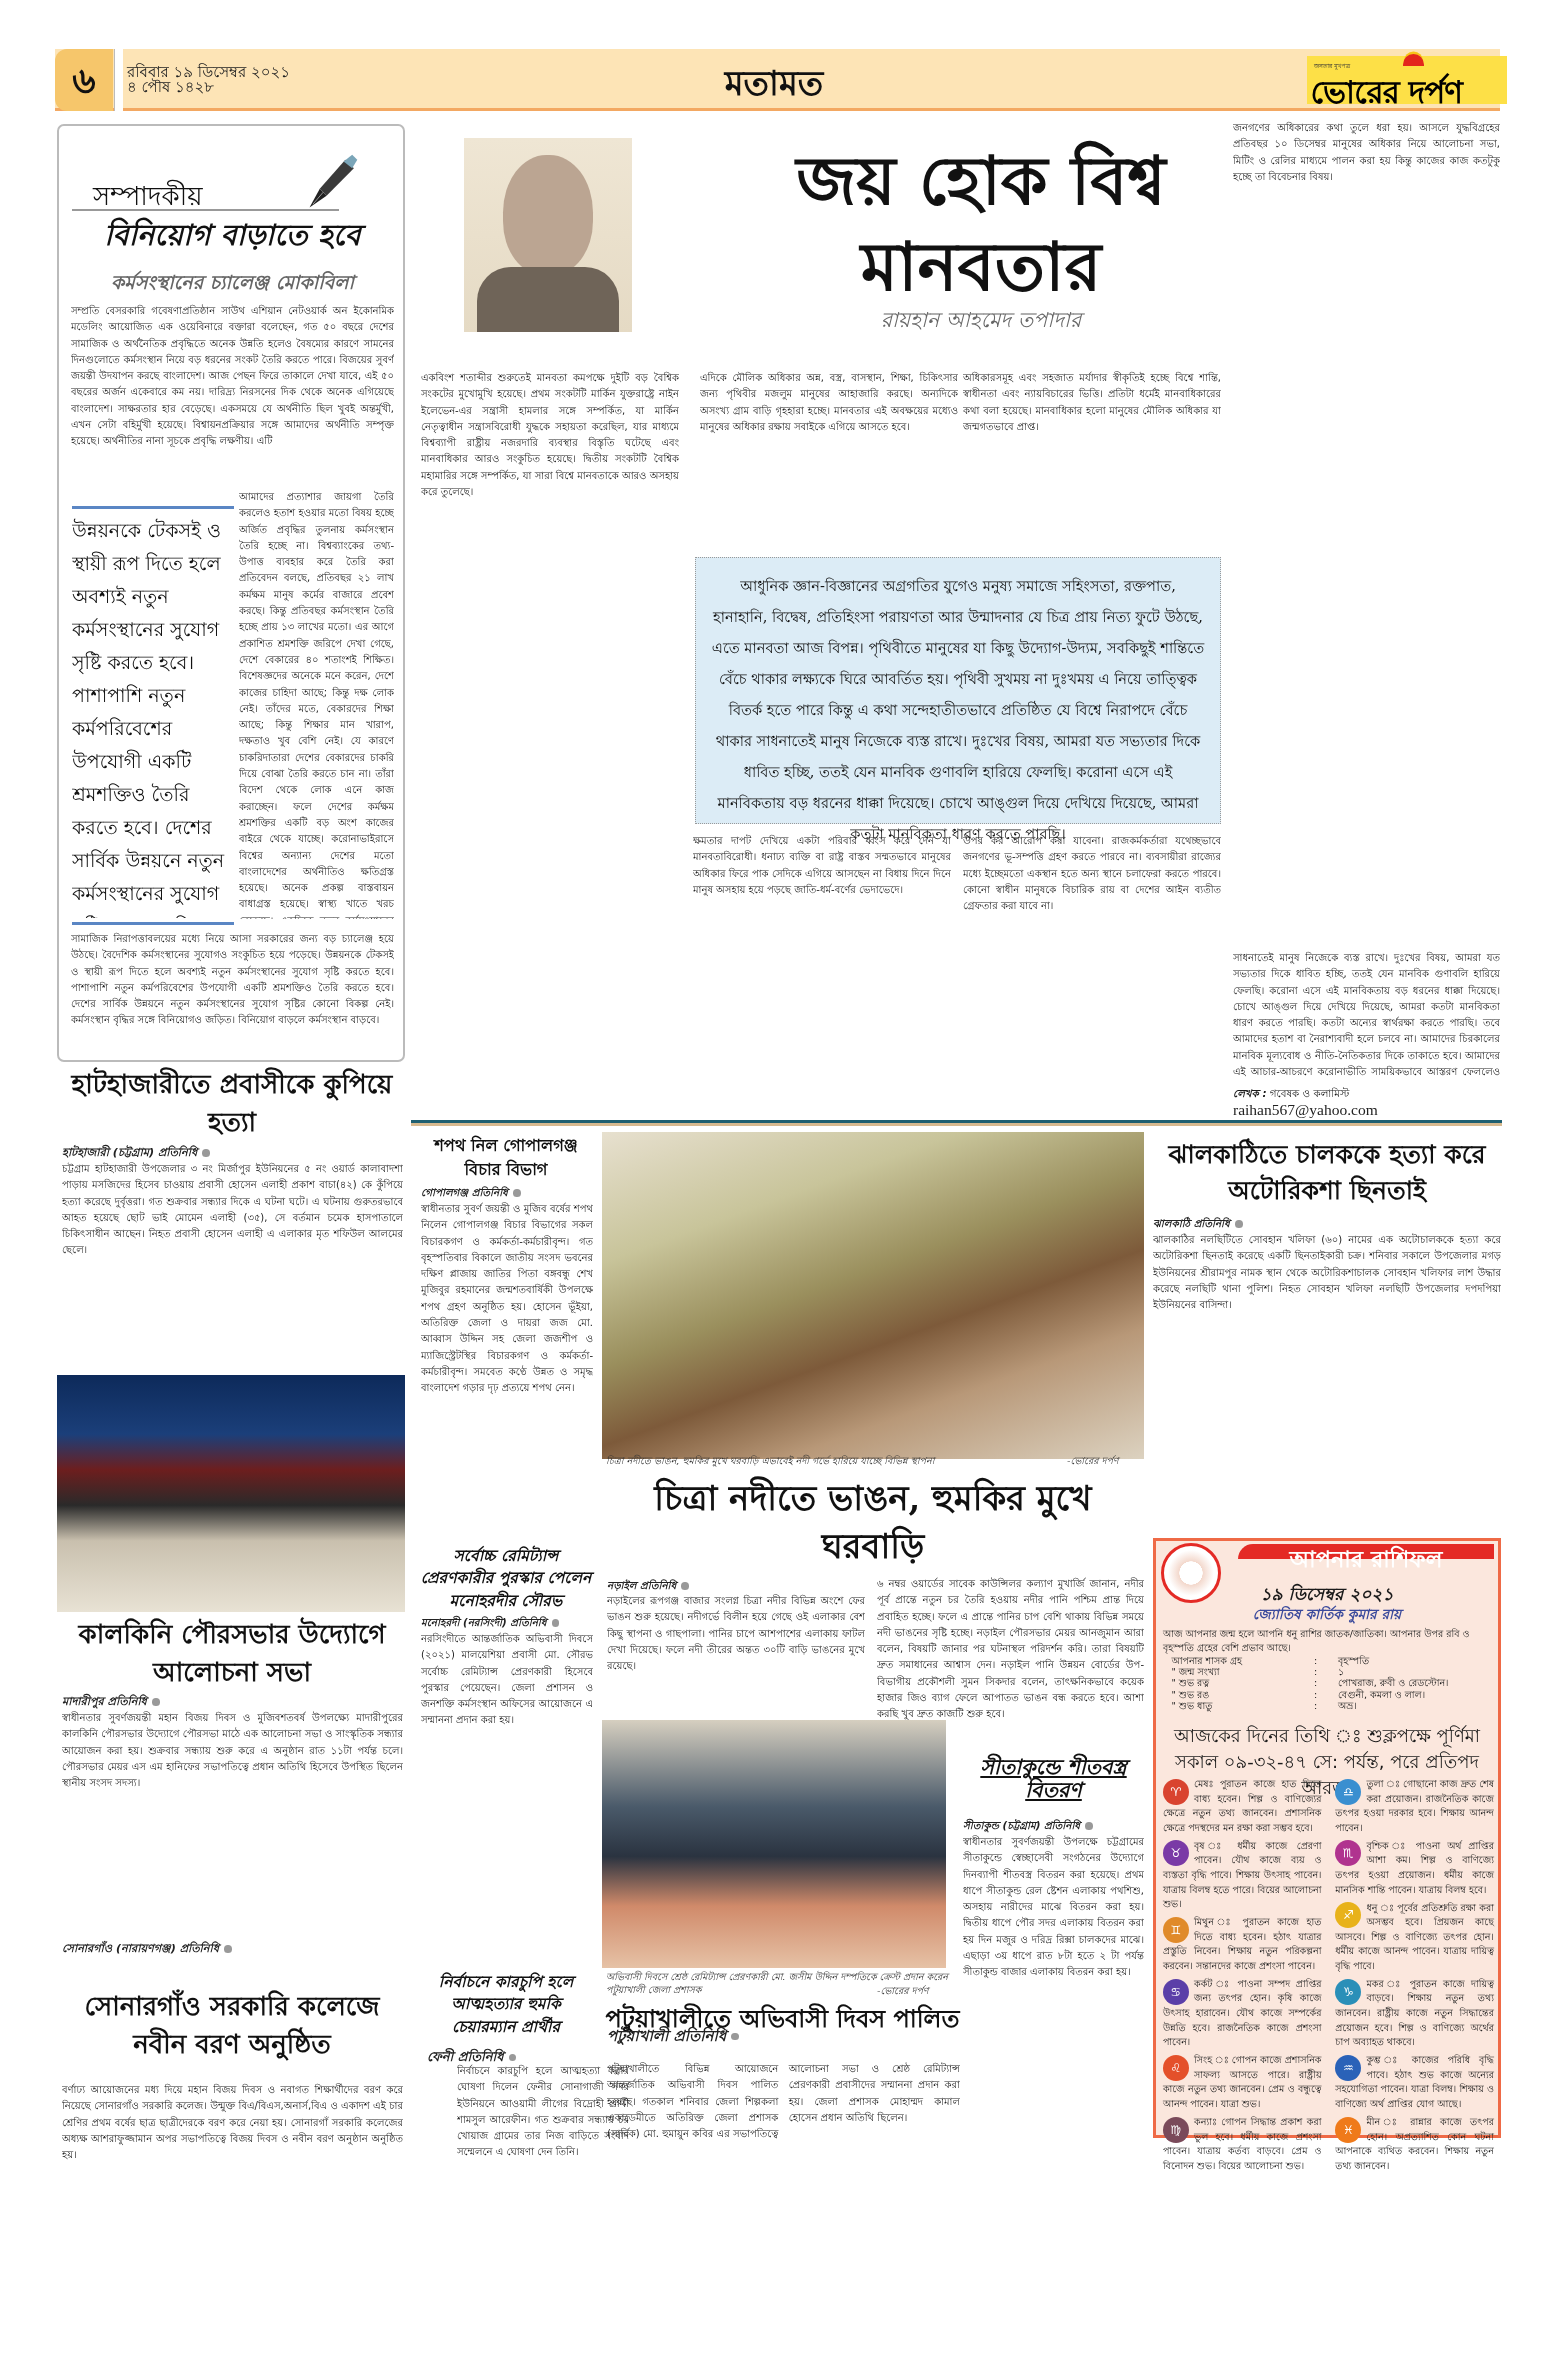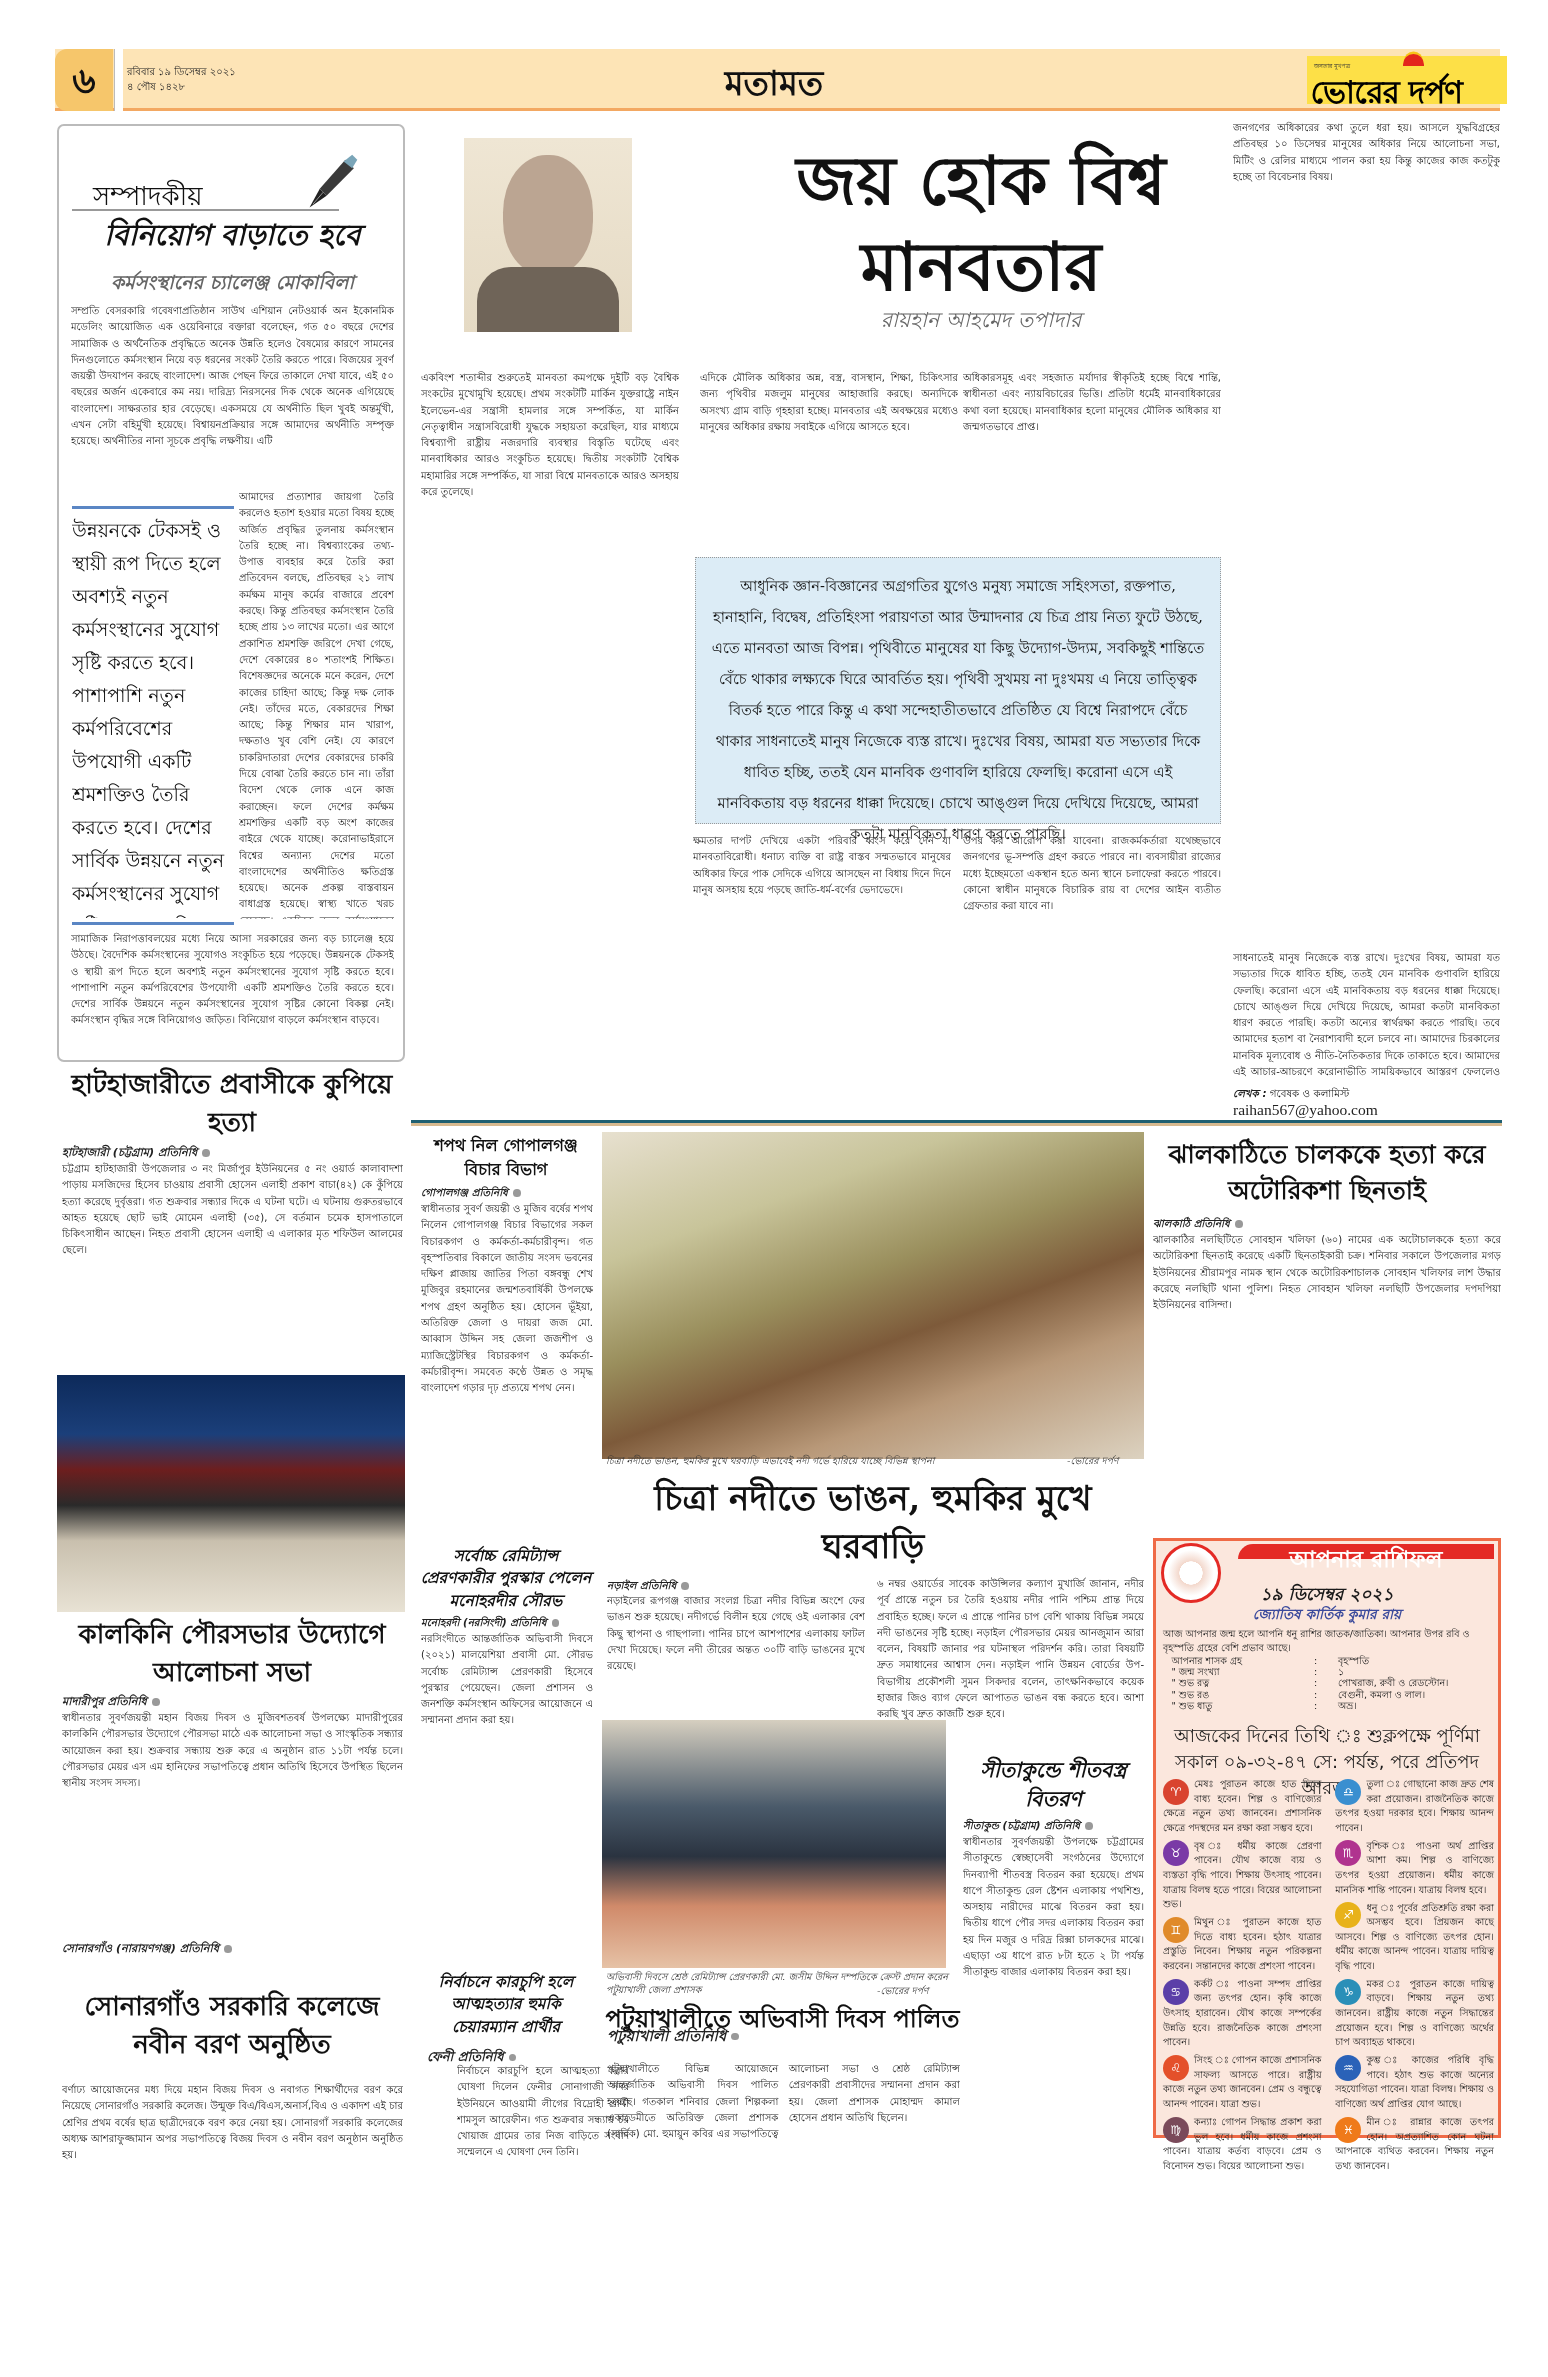--- a/index.html
+++ b/index.html
@@ -9,21 +9,21 @@
   .headline { font-family: "DejaVu Serif", serif; font-weight: bold; color: #111; text-align: center; line-height: 1.15; }
   .byline { font-style: italic; font-weight: bold; font-size: 11.2px; color: #222; }
   .byline .dot { display: inline-block; width: 7.7px; height: 7.7px; border-radius: 50%; background: #999; margin-left: 5.2px; vertical-align: middle; }
   .photo { background: linear-gradient(135deg,#8a7c66,#c9bda7 40%,#6e6354 70%,#a89a82); }
   .caption { font-size: 9.5px; font-style: italic; color: #333; }
 
   
   .masthead { left: 55px; top: 49px; width: 1445px; height: 62px; background: #fde4b6; border-bottom: 3.4px solid #f3a862; }
   .page-num { left: 55px; top: 49px; width: 58px; height: 62px; background: #f6c66b; border-radius: 12px 0 0 12px; font-family: "DejaVu Serif", serif; font-size: 36px; font-weight: bold; text-align: center; line-height: 62px; color: #111; }
   .page-tab { left: 114px; top: 49px; width: 8.6px; height: 62px; background: #fff; border-left: 1.7px solid #bbb; }
-  .date-line { left: 127px; top: 65px; font-size: 10px; line-height: 14.6px; color: #222; }
+  .date-line { left: 127px; top: 65px; font-size: 15px; line-height: 14.6px; color: #222; }
   .section-title { left: 602px; top: 57px; width: 344px; text-align: center; font-family: "DejaVu Serif", serif; font-size: 34px; font-weight: bold; color: #111; }
   .logo { left: 1307px; top: 56px; width: 200px; height: 48px; background: #fde047; }
   .logo-tag { position: absolute; left: 6.9px; top: 5.2px; font-size: 6px; color: #333; }
   .logo-text { position: absolute; left: 3.4px; top: 12px; font-family: "DejaVu Serif", serif; font-size: 31px; font-weight: bold; color: #000; letter-spacing: -0.9px; }
   .logo-sun { position: absolute; left: 96px; top: -1.7px; width: 20.6px; height: 12px; background: #e3261c; border-radius: 12px 12px 0 0; box-shadow: 0 -3.4px 0 -0.9px #f7c418; }
 
   
   .editorial { left: 57px; top: 124px; width: 348px; height: 938px; border: 2.6px solid #bbb; border-radius: 6.9px; }
   .ed-label { left: 93px; top: 176px; font-family: "DejaVu Serif", serif; font-size: 26px; color: #111; }
   .ed-rule { left: 72px; top: 209px; width: 267px; height: 1.7px; background: #999; }
@@ -153,21 +153,21 @@
 <div class="abs body-text" style="left:607px;top:1593px;width:258px;height:120px;overflow:hidden;">নড়াইলের রূপগঞ্জ বাজার সংলগ্ন চিত্রা নদীর বিভিন্ন অংশে ফের ভাঙন শুরু হয়েছে। নদীগর্ভে বিলীন হয়ে গেছে ওই এলাকার বেশ কিছু স্থাপনা ও গাছপালা। পানির চাপে আশপাশের এলাকায় ফাটল দেখা দিয়েছে। ফলে নদী তীরের অন্তত ৩০টি বাড়ি ভাঙনের মুখে রয়েছে।</div>
 <div class="abs body-text" style="left:877px;top:1576px;width:267px;height:181px;overflow:hidden;">৬ নম্বর ওয়ার্ডের সাবেক কাউন্সিলর কল্যাণ মুখার্জি জানান, নদীর পূর্ব প্রান্তে নতুন চর তৈরি হওয়ায় নদীর পানি পশ্চিম প্রান্ত দিয়ে প্রবাহিত হচ্ছে। ফলে এ প্রান্তে পানির চাপ বেশি থাকায় বিভিন্ন সময়ে নদী ভাঙনের সৃষ্টি হচ্ছে। নড়াইল পৌরসভার মেয়র আনজুমান আরা বলেন, বিষয়টি জানার পর ঘটনাস্থল পরিদর্শন করি। তারা বিষয়টি দ্রুত সমাধানের আশ্বাস দেন। নড়াইল পানি উন্নয়ন বোর্ডের উপ-বিভাগীয় প্রকৌশলী সুমন সিকদার বলেন, তাৎক্ষনিকভাবে কয়েক হাজার জিও ব্যাগ ফেলে আপাতত ভাঙন বন্ধ করতে হবে। আশা করছি খুব দ্রুত কাজটি শুরু হবে।</div>
 
 <div class="abs photo" style="left:602px;top:1720px;width:344px;height:248px;background:linear-gradient(180deg,#d6cfc0 0%,#4a5a6a 35%,#2a3340 55%,#d08a6a 75%,#e6c2a6 100%);"></div>
 <div class="abs caption" style="left:606px;top:1970px;width:344px;line-height:13px;">অভিবাসী দিবসে শ্রেষ্ঠ রেমিট্যান্স প্রেরণকারী মো. জসীম উদ্দিন দম্পতিকে ক্রেস্ট প্রদান করেন পটুয়াখালী জেলা প্রশাসক</div>
 <div class="abs caption" style="left:877px;top:1984px;">-ভোরের দর্পণ</div>
 <div class="abs headline" style="left:602px;top:2002px;width:361px;font-size:24px;line-height:33px;">পটুয়াখালীতে অভিবাসী দিবস পালিত</div>
 <div class="abs byline" style="left:607px;top:1986px;font-size:15px;margin-top:38px;"><span>পটুয়াখালী প্রতিনিধি</span><span class="dot"></span></div>
 <div class="abs body-text" style="left:607px;top:2061px;width:353px;height:279px;overflow:hidden;column-count:2;column-gap:10.3px;">পটুয়াখালীতে বিভিন্ন আয়োজনে আন্তর্জাতিক অভিবাসী দিবস পালিত হয়েছে। গতকাল শনিবার জেলা শিল্পকলা একাডেমীতে অতিরিক্ত জেলা প্রশাসক (সার্বিক) মো. হুমায়ুন কবির এর সভাপতিত্বে আলোচনা সভা ও শ্রেষ্ঠ রেমিট্যান্স প্রেরণকারী প্রবাসীদের সম্মাননা প্রদান করা হয়। জেলা প্রশাসক মোহাম্মদ কামাল হোসেন প্রধান অতিথি ছিলেন।</div>
 
-<div class="abs headline" style="left:963px;top:1756px;width:181px;font-size:20.6px;line-height:29px;font-style:italic;">সীতাকুন্ডে শীতবস্ত্র বিতরণ</div>
+<div class="abs headline" style="left:963px;top:1756px;width:181px;font-size:20.6px;line-height:23px;font-style:italic;text-decoration:underline;">সীতাকুন্ডে শীতবস্ত্র বিতরণ</div>
 <div class="abs byline" style="left:963px;top:1818px;font-size:10.3px;"><span>সীতাকুন্ড (চট্টগ্রাম) প্রতিনিধি</span><span class="dot"></span></div>
 <div class="abs body-text" style="left:963px;top:1834px;width:181px;height:506px;overflow:hidden;">স্বাধীনতার সুবর্ণজয়ন্তী উপলক্ষে চট্টগ্রামের সীতাকুন্ডে স্বেচ্ছাসেবী সংগঠনের উদ্যোগে দিনব্যাপী শীতবস্ত্র বিতরন করা হয়েছে। প্রথম ধাপে সীতাকুন্ড রেল ষ্টেশন এলাকায় পথশিশু, অসহায় নারীদের মাঝে বিতরন করা হয়। দ্বিতীয় ধাপে পৌর সদর এলাকায় বিতরন করা হয় দিন মজুর ও দরিদ্র রিক্সা চালকদের মাঝে। এছাড়া ৩য় ধাপে রাত ৮টা হতে ২ টা পর্যন্ত সীতাকুন্ড বাজার এলাকায় বিতরন করা হয়।</div>
 
 <div class="abs headline" style="left:1153px;top:1137px;width:348px;font-size:25px;line-height:36px;">ঝালকাঠিতে চালককে হত্যা করে অটোরিকশা ছিনতাই</div>
 <div class="abs byline" style="left:1153px;top:1216px;font-size:10.3px;"><span>ঝালকাঠি প্রতিনিধি</span><span class="dot"></span></div>
 <div class="abs body-text" style="left:1153px;top:1232px;width:348px;height:292px;overflow:hidden;">ঝালকাঠির নলছিটিতে সোবহান খলিফা (৬০) নামের এক অটোচালককে হত্যা করে অটোরিকশা ছিনতাই করেছে একটি ছিনতাইকারী চক্র। শনিবার সকালে উপজেলার মগড় ইউনিয়নের শ্রীরামপুর নামক স্থান থেকে অটোরিকশাচালক সোবহান খলিফার লাশ উদ্ধার করেছে নলছিটি থানা পুলিশ। নিহত সোবহান খলিফা নলছিটি উপজেলার দপদপিয়া ইউনিয়নের বাসিন্দা।</div>
 
 <div class="abs rashi">
   <div class="zodiac-wheel"></div>
   <div class="rashi-banner">আপনার রাশিফল</div>

